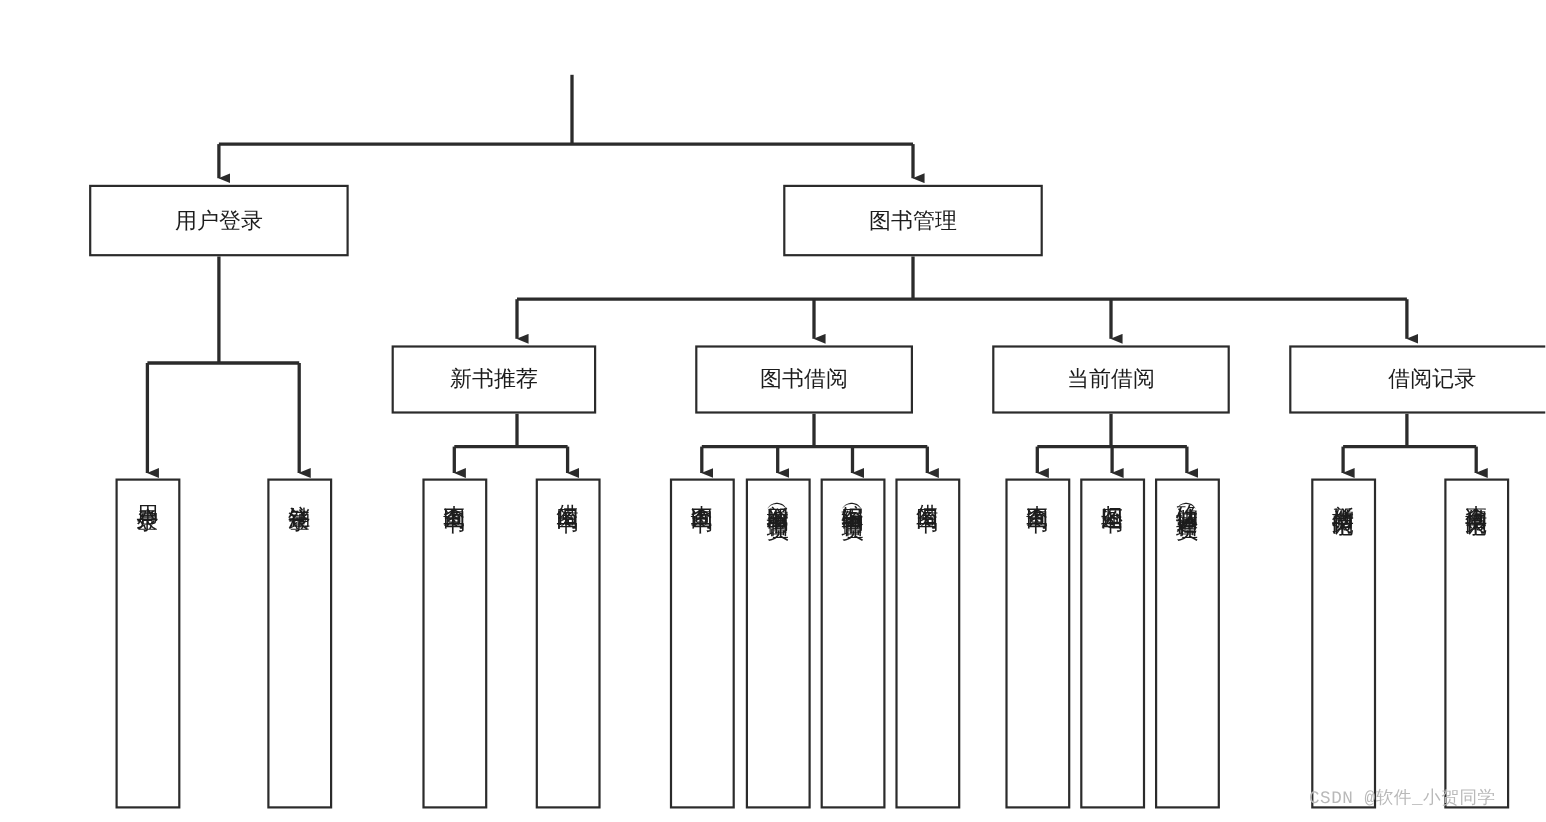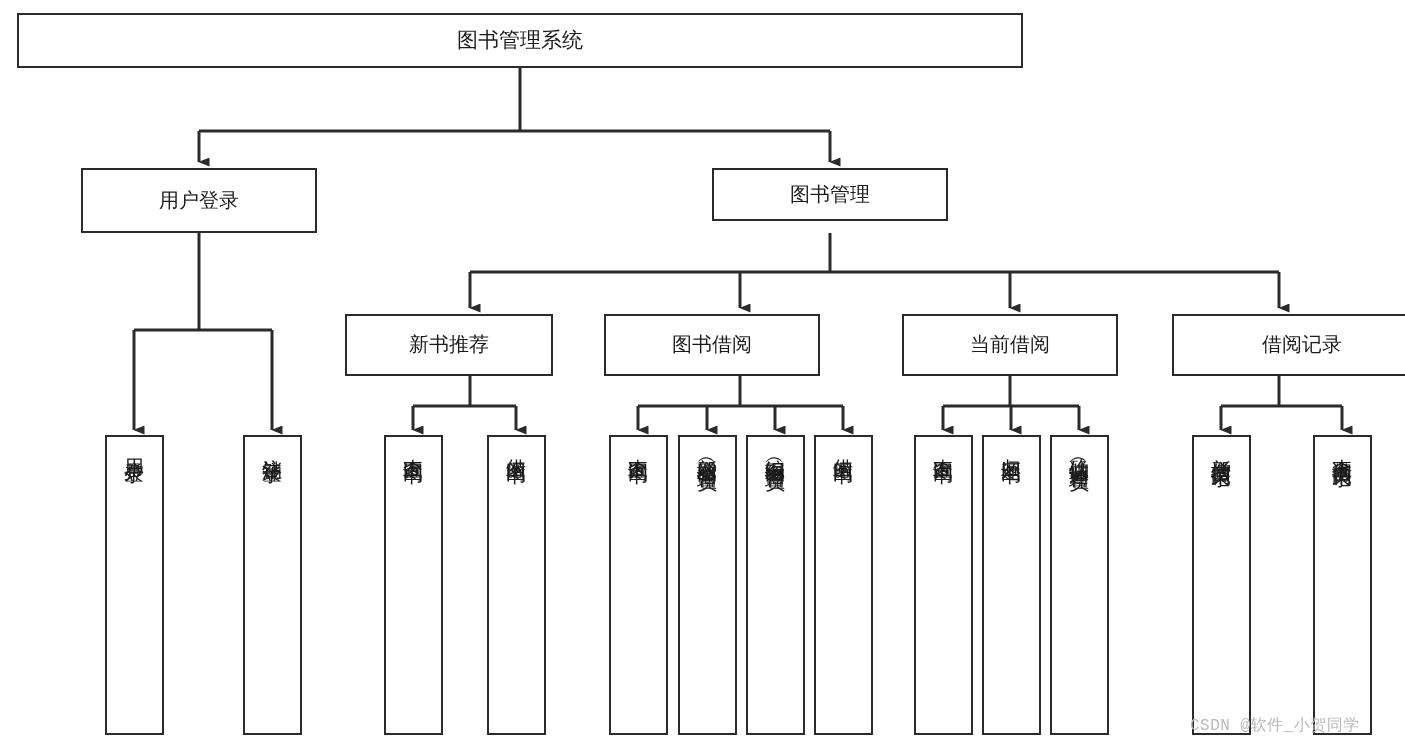--- a/index.html
+++ b/index.html
@@ -113,37 +113,34 @@
       <path d="M1011,406 L1011,430" marker-end="url(#arr)"></path>
       <path d="M1079,406 L1079,430" marker-end="url(#arr)"></path>
 
       <path d="M1279,376 L1279,406"></path>
       <path d="M1221,406 L1342,406"></path>
       <path d="M1221,406 L1221,430" marker-end="url(#arr)"></path>
       <path d="M1342,406 L1342,430" marker-end="url(#arr)"></path>
     </g>
   </svg>
 
-  <div class="node node-root" style="left:17px; top:13px; width:1006px; height:55px;">
-    <span class="lbl">图书管理系统</span>
-  </div>
 
   <div class="node node-l2" style="left:81px; top:168px; width:236px; height:65px;">
     <span class="lbl">用户登录</span>
   </div>
 
-  <div class="node node-l2" style="left:712px; top:168px; width:236px; height:53px;">
+  <div class="node node-l2" style="left:712px; top:168px; width:236px; height:65px;">
     <span class="lbl">图书管理</span>
   </div>
 
-  <div class="node node-l3" style="left:345px; top:314px; width:208px; height:62px;">
+  <div class="node node-l3" style="left:356px; top:314px; width:186px; height:62px;">
     <span class="lbl">新书推荐</span>
   </div>
 
-  <div class="node node-l3" style="left:604px; top:314px; width:216px; height:62px;">
+  <div class="node node-l3" style="left:632px; top:314px; width:198px; height:62px;">
     <span class="lbl">图书借阅</span>
   </div>
 
   <div class="node node-l3" style="left:902px; top:314px; width:216px; height:62px;">
     <span class="lbl">当前借阅</span>
   </div>
 
   <div class="node node-l3" style="left:1172px; top:314px; width:260px; height:62px;">
     <span class="lbl">借阅记录</span>
   </div>

